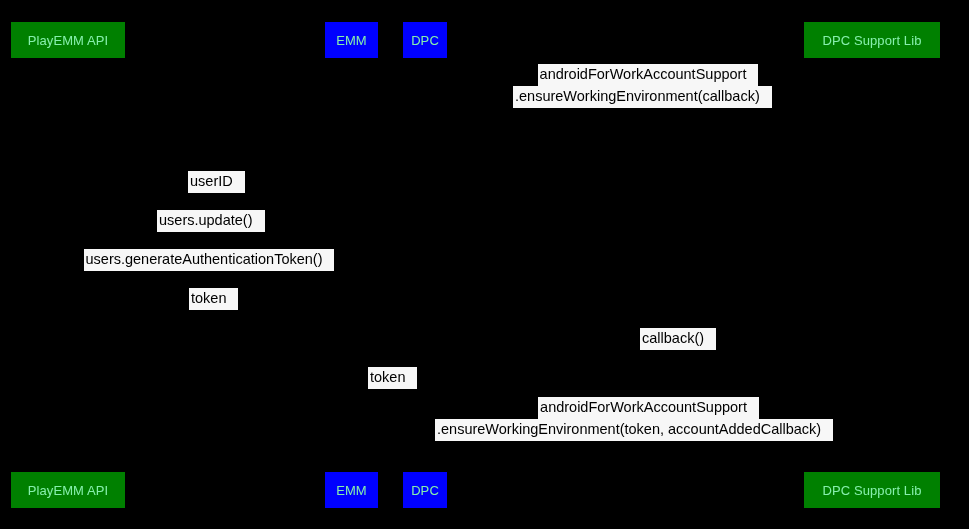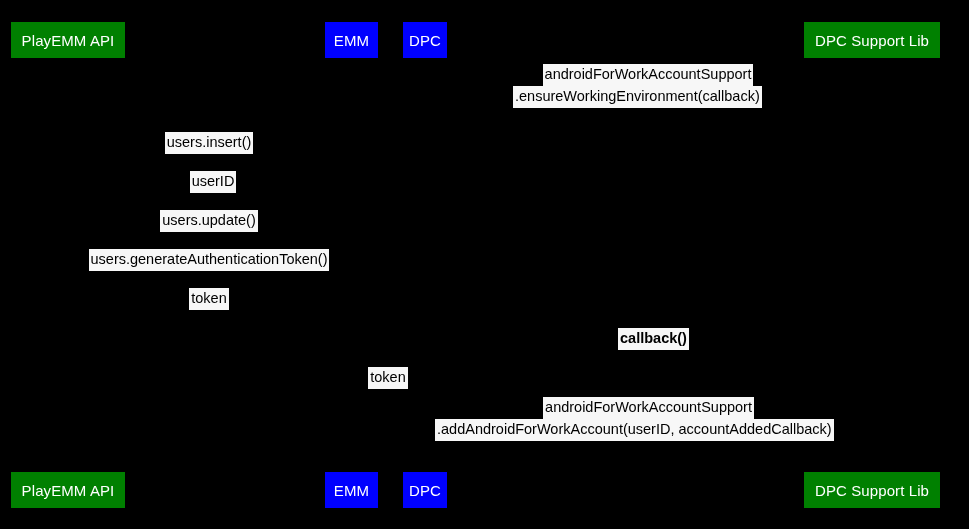--- a/index.html
+++ b/index.html
@@ -15,41 +15,41 @@
     width: 969px;
     height: 529px;
     background: #000000;
     overflow: hidden;
   }
   .participant {
     position: absolute;
     display: flex;
     align-items: center;
     justify-content: center;
-    color: #ffffff;
-    font-size: 15px;
+    color: #86efac;
+    font-size: 13px;
     line-height: 1;
     letter-spacing: 0.1px;
     box-sizing: border-box;
     white-space: nowrap;
   }
   .participant.green { background: #008000; }
   .participant.blue  { background: #0000ff; }
 
   .msg {
     position: absolute;
     color: #000000;
     font-size: 14.5px;
     line-height: 19px;
     white-space: nowrap;
   }
   .msg .line {
     background: #f7f7f7;
     display: table;
-    padding: 1px 2px 2px 2px;
+    padding: 1px 12px 2px 2px;
   }
   .msg.align-center .line { margin-left: auto; margin-right: auto; }
   .msg.block { }
   .msg.block .line { display: block; width: max-content; }
   .msg.block .line.l1 { margin-left: auto; margin-right: auto; }
   .msg.block .line.l2 { margin-left: 0; text-align: center; }
 </style>
 </head>
 <body>
 
@@ -69,51 +69,48 @@
 
   <div class="participant green" style="left:804px; top:22px; width:136px; height:36px;">
     <span>DPC Support Lib</span>
   </div>
 
   <div class="msg block" style="left:513px; top:64px; width:270px; text-align:center;">
     <span class="line l1">androidForWorkAccountSupport</span>
     <span class="line l2">.ensureWorkingEnvironment(callback)</span>
   </div>
 
-  <div class="msg align-center" style="left:162px; top:132px; width:94px;">
-    <span class="line">users.insert()</span>
-  </div>
 
   <div class="msg align-center" style="left:188px; top:171px; width:50px;">
     <span class="line">userID</span>
   </div>
 
   <div class="msg align-center" style="left:157px; top:210px; width:104px;">
     <span class="line">users.update()</span>
   </div>
 
   <div class="msg align-center" style="left:78px; top:249px; width:262px;">
     <span class="line">users.generateAuthenticationToken()</span>
   </div>
 
   <div class="msg align-center" style="left:189px; top:288px; width:40px;">
     <span class="line">token</span>
   </div>
 
-  <div class="msg align-center" style="left:618px; top:328px; width:71px;font-weight:bold;">
+  <div class="msg align-center" style="left:640px; top:328px; width:71px;">
     <span class="line">callback()</span>
   </div>
 
   <div class="msg align-center" style="left:368px; top:367px; width:40px;">
     <span class="line">token</span>
   </div>
 
   <div class="msg block" style="left:435px; top:397px; width:427px; text-align:center;">
     <span class="line l1">androidForWorkAccountSupport</span>
-    <span class="line l2">.addAndroidForWorkAccount(userID, accountAddedCallback)</span>
+    <span class="line l2">.ensureWorkingEnvironment(token, accountAddedCallback)</span>
   </div>
 
   <div class="participant green" style="left:11px; top:472px; width:114px; height:36px;">
     <span>PlayEMM API</span>
   </div>
 
   <div class="participant blue" style="left:325px; top:472px; width:53px; height:36px;">
     <span>EMM</span>
   </div>
 

